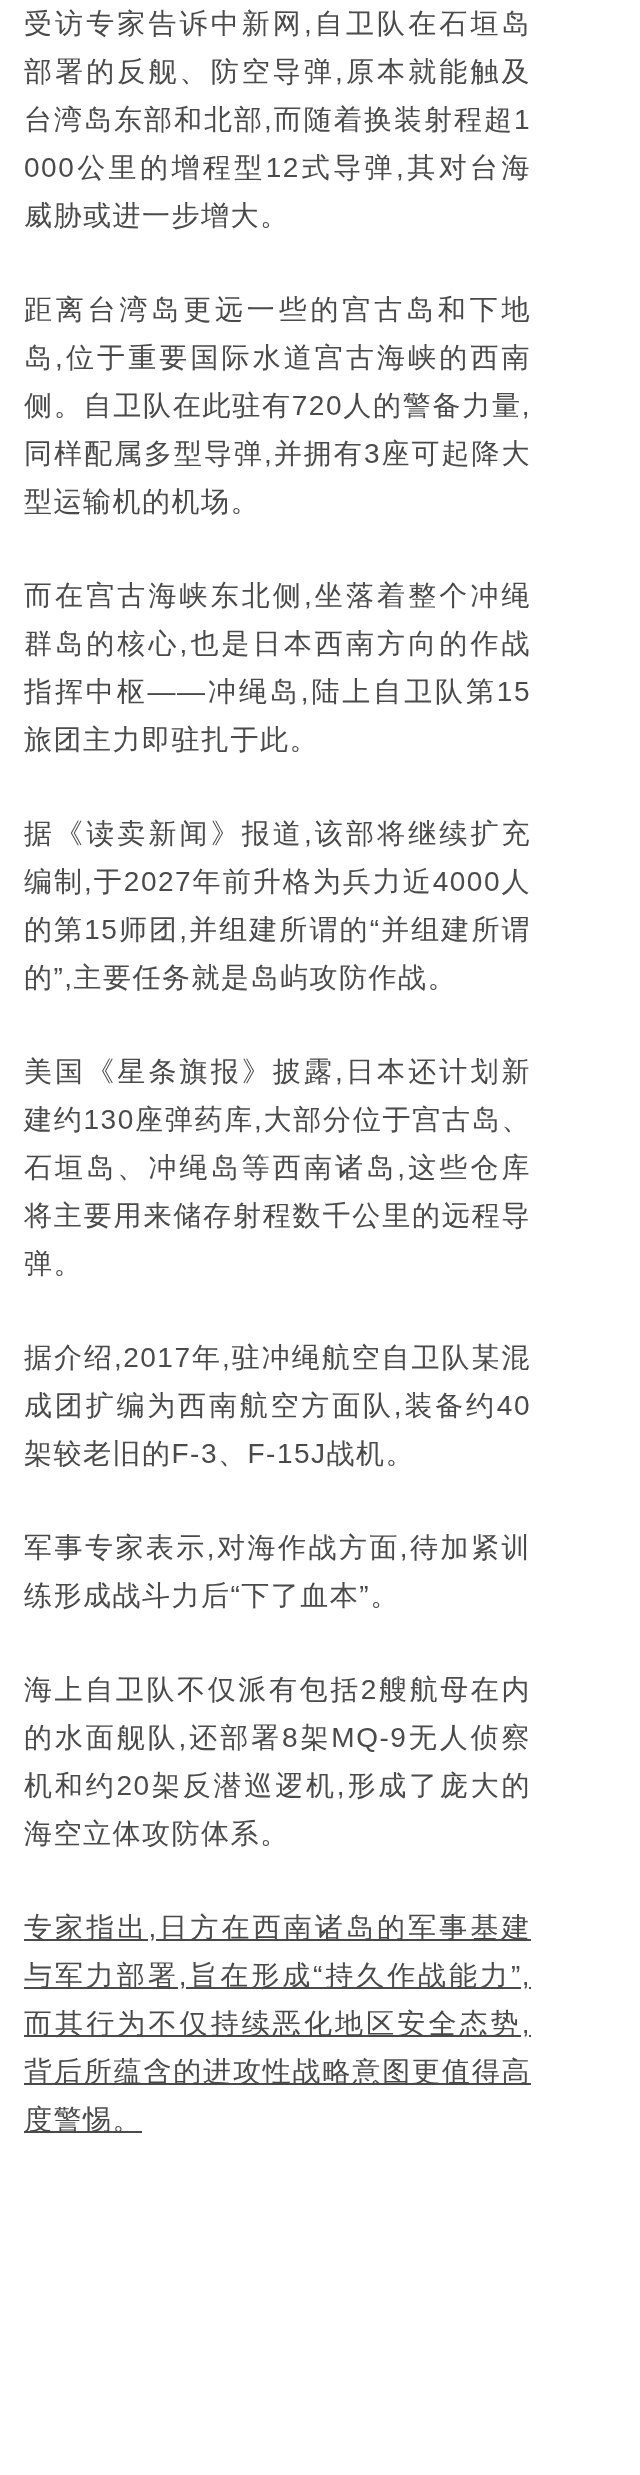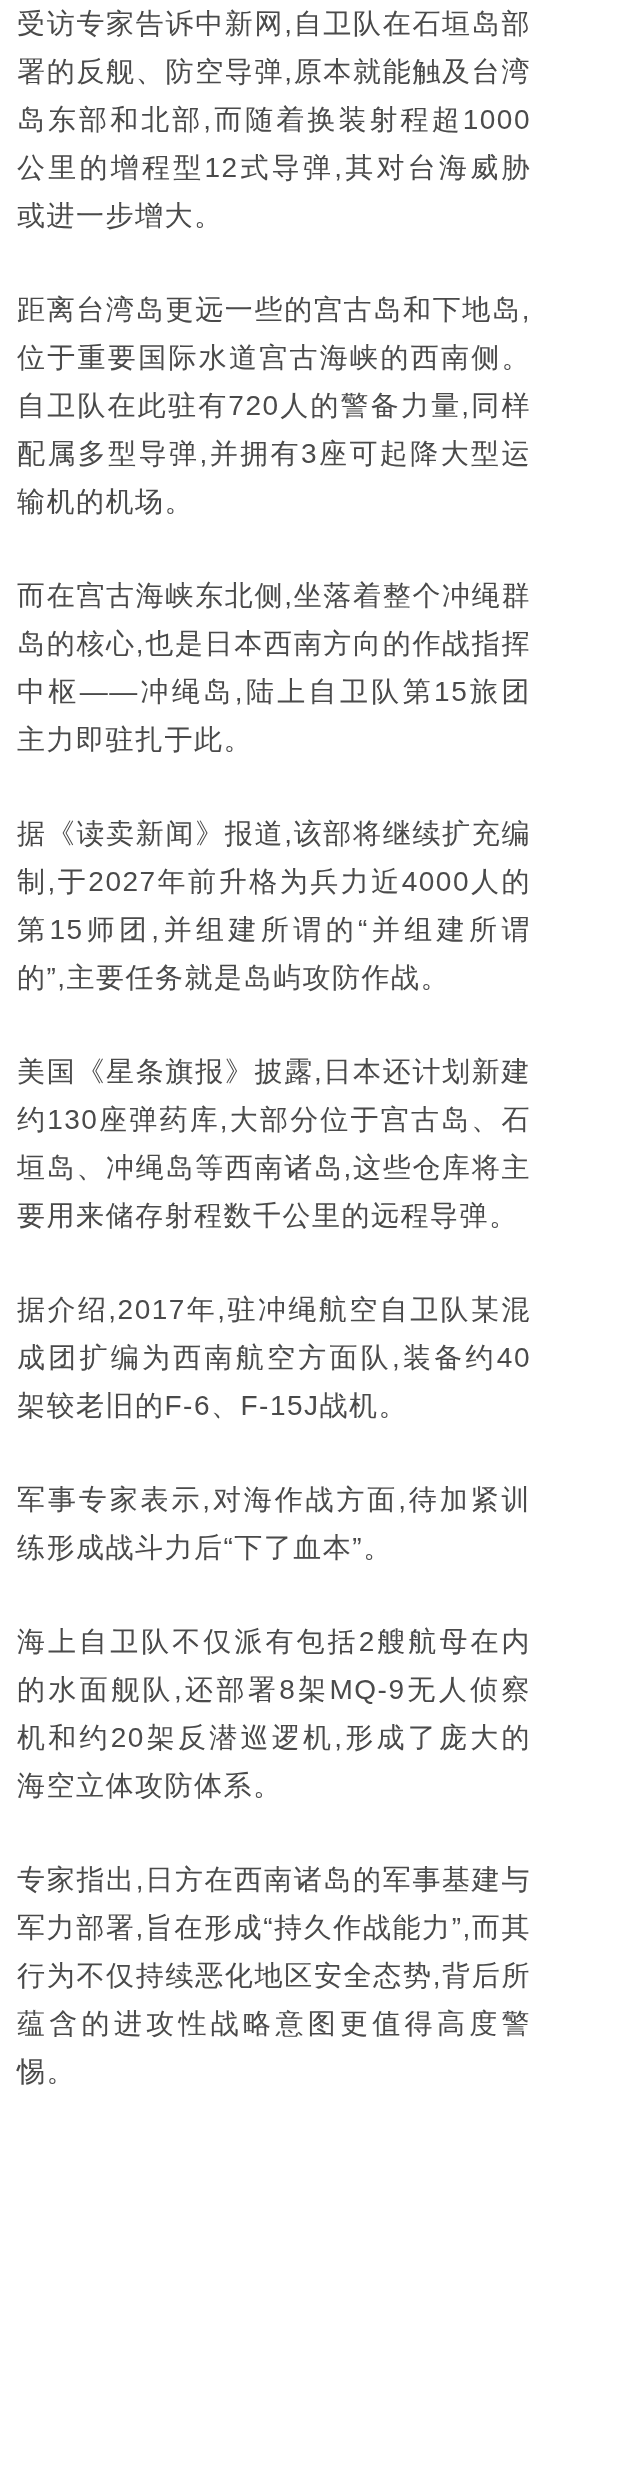--- a/index.html
+++ b/index.html
@@ -7,44 +7,45 @@
     padding: 0;
     background: #ffffff;
   }
   body {
     width: 640px;
     min-height: 2475px;
     font-family: "Liberation Sans", "DejaVu Sans", sans-serif;
     -webkit-font-smoothing: antialiased;
   }
   .article {
-    padding: 0 17px 0 17px;
+    padding: 0 17px 0 24px;
     box-sizing: border-box;
     width: 548px;
   }
   .para {
     font-size: 28px;
     line-height: 48px;
     color: #4a4a4a;
     text-align: justify;
     text-justify: inter-ideograph;
     letter-spacing: 1.5px;
     margin: 0 0 46px 0;
     word-break: break-all;
   }
   .para:last-child {
     margin-bottom: 0;
+    text-decoration: underline;
   }
 </style>
 </head>
 <body>
 
 <div class="article">
   <p class="para">受访专家告诉中新网,自卫队在石垣岛部署的反舰、防空导弹,原本就能触及台湾岛东部和北部,而随着换装射程超1000公里的增程型12式导弹,其对台海威胁或进一步增大。</p>
   <p class="para">距离台湾岛更远一些的宫古岛和下地岛,位于重要国际水道宫古海峡的西南侧。自卫队在此驻有720人的警备力量,同样配属多型导弹,并拥有3座可起降大型运输机的机场。</p>
   <p class="para">而在宫古海峡东北侧,坐落着整个冲绳群岛的核心,也是日本西南方向的作战指挥中枢——冲绳岛,陆上自卫队第15旅团主力即驻扎于此。</p>
   <p class="para">据《读卖新闻》报道,该部将继续扩充编制,于2027年前升格为兵力近4000人的第15师团,并组建所谓的“并组建所谓的”,主要任务就是岛屿攻防作战。</p>
   <p class="para">美国《星条旗报》披露,日本还计划新建约130座弹药库,大部分位于宫古岛、石垣岛、冲绳岛等西南诸岛,这些仓库将主要用来储存射程数千公里的远程导弹。</p>
-  <p class="para">据介绍,2017年,驻冲绳航空自卫队某混成团扩编为西南航空方面队,装备约40架较老旧的F-6、F-15J战机。</p>
+  <p class="para">据介绍,2017年,驻冲绳航空自卫队某混成团扩编为西南航空方面队,装备约40架较老旧的F-3、F-15J战机。</p>
   <p class="para">军事专家表示,对海作战方面,待加紧训练形成战斗力后“下了血本”。</p>
   <p class="para">海上自卫队不仅派有包括2艘航母在内的水面舰队,还部署8架MQ-9无人侦察机和约20架反潜巡逻机,形成了庞大的海空立体攻防体系。</p>
   <p class="para">专家指出,日方在西南诸岛的军事基建与军力部署,旨在形成“持久作战能力”,而其行为不仅持续恶化地区安全态势,背后所蕴含的进攻性战略意图更值得高度警惕。</p>
 </div>
 
 </body></html>

